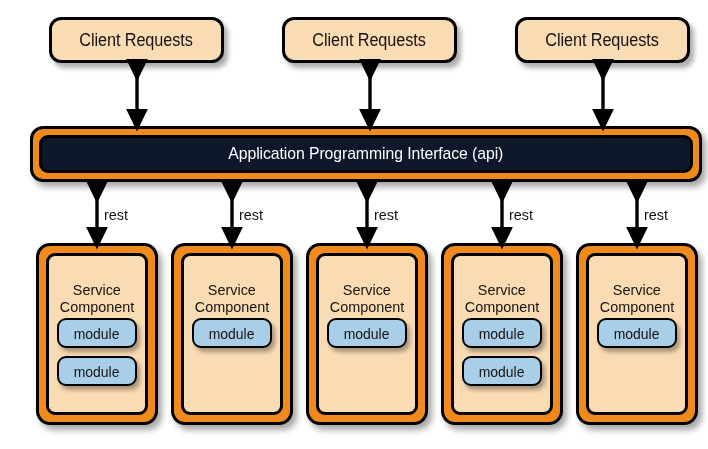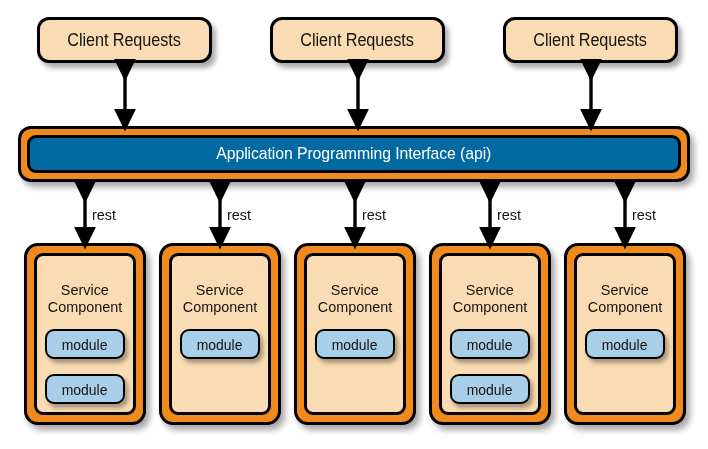--- a/index.html
+++ b/index.html
@@ -10,21 +10,21 @@
   body {
     width: 708px;
     height: 449px;
     position: relative;
     overflow: hidden;
     font-family: "Liberation Sans", sans-serif;
   }
 
   #diagram {
     position: absolute;
-    left: 4px; top: 0;
+    left: 16px; top: 0;
     width: 658px;
     height: 449px;
   }
 
   
   .client-box {
     position: absolute;
     width: 175px;
     height: 46px;
     background: #fadcb4;
@@ -54,21 +54,21 @@
     background: #f08a1c;
     border: 3px solid #000000;
     border-radius: 13px;
     box-sizing: border-box;
     box-shadow: 4px 5px 6px rgba(0,0,0,0.35);
     padding: 6px;
   }
   #api-inner {
     width: 100%;
     height: 100%;
-    background: #0369a1;
+    background: #0f172a;
     border: 3px solid #000000;
     border-radius: 9px;
     box-sizing: border-box;
     display: flex;
     align-items: center;
     justify-content: center;
   }
   #api-inner .label {
     font-size: 17px;
     color: #ffffff;
@@ -104,25 +104,25 @@
   }
   .service-title {
     font-size: 15.5px;
     line-height: 17px;
     color: #17120f;
     text-align: center;
     transform: scaleX(0.93);
     white-space: nowrap;
   }
   .modules {
-    margin-top: 14px;
+    margin-top: 3px;
     display: flex;
     flex-direction: column;
     align-items: center;
-    gap: 15px;
+    gap: 8px;
   }
   .module-box {
     width: 80px;
     height: 30px;
     background: #a9cfe8;
     border: 2.5px solid #000000;
     border-radius: 9px;
     box-sizing: border-box;
     box-shadow: 3px 4px 4px rgba(0,0,0,0.33);
     display: flex;

